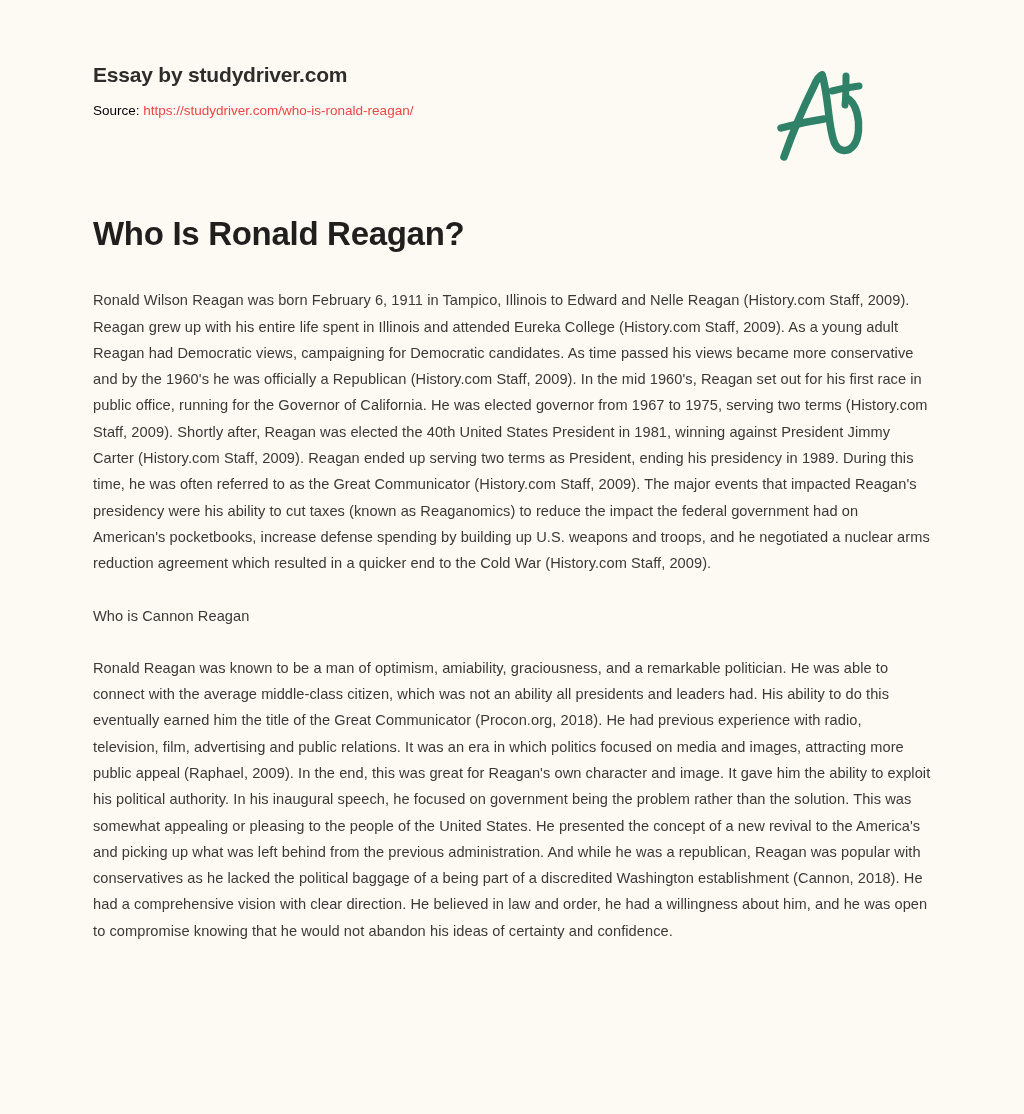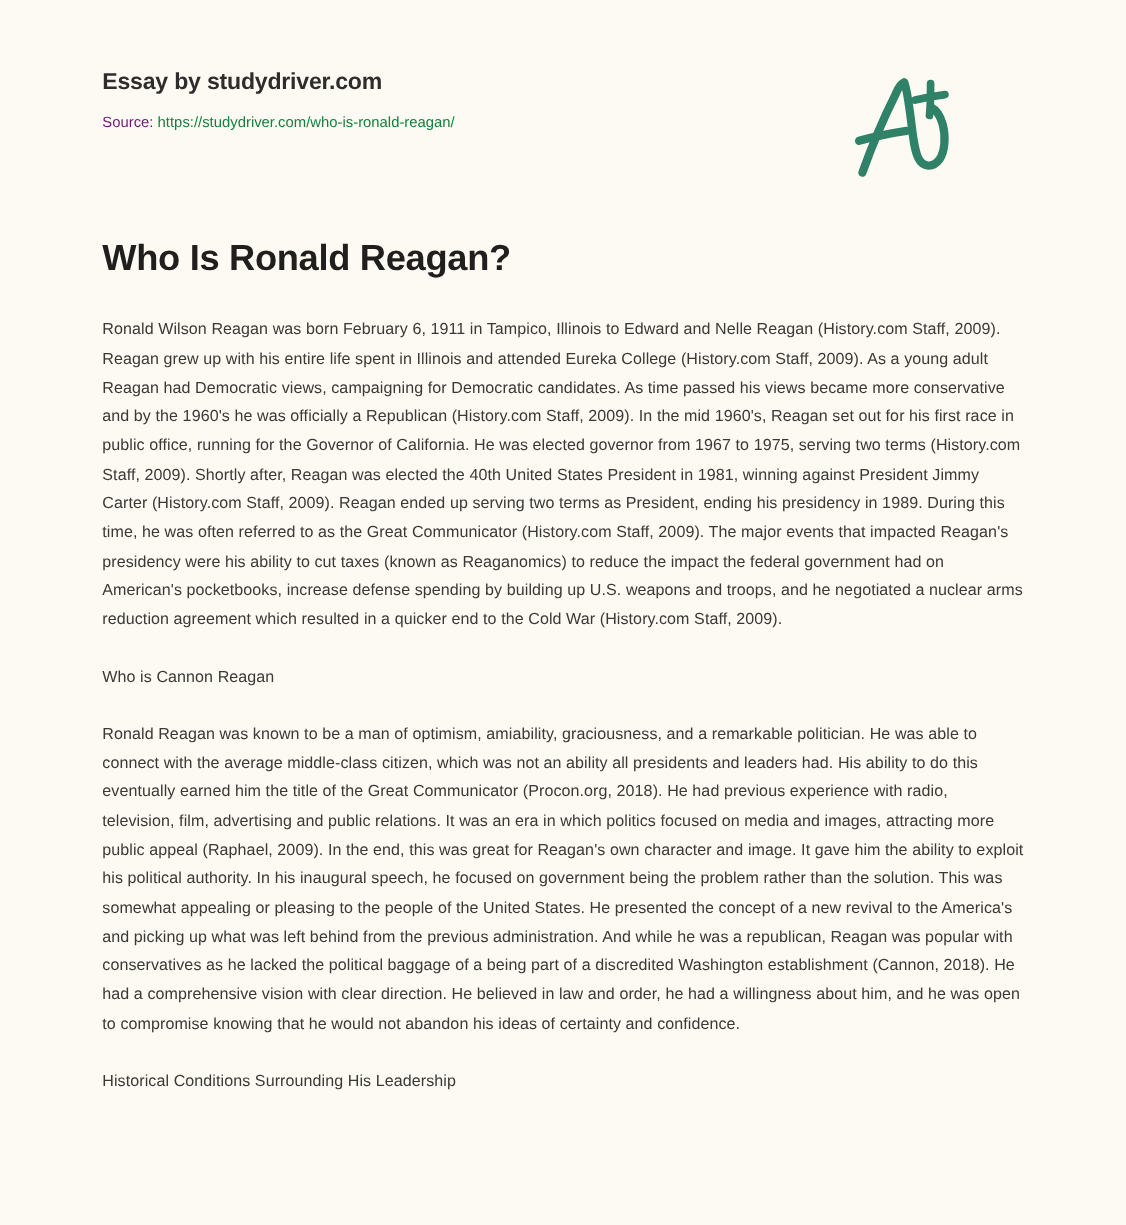--- a/index.html
+++ b/index.html
@@ -40,24 +40,24 @@
     margin: 0;
   }
 
   .source-row {
     margin-top: 17px;
     font-size: 13.5px;
     line-height: 1.2;
     white-space: nowrap;
   }
   .source-label {
-    color: #701a75;
+    color: #000000;
   }
   .source-url {
-    color: #15803d;
+    color: #ef4444;
     text-decoration: none;
   }
 
   .logo {
     position: absolute;
     right: 57px;
     top: 58px;
     width: 112px;
     height: 112px;
   }
@@ -128,16 +128,15 @@
       </svg>
     </div>
   </div>
 
   <h1 class="doc-title">Who Is Ronald Reagan?</h1>
 
   <div class="article">
     <p>Ronald Wilson Reagan was born February 6, 1911 in Tampico, Illinois to Edward and Nelle Reagan (History.com Staff, 2009). Reagan grew up with his entire life spent in Illinois and attended Eureka College (History.com Staff, 2009). As a young adult Reagan had Democratic views, campaigning for Democratic candidates. As time passed his views became more conservative and by the 1960's he was officially a Republican (History.com Staff, 2009). In the mid 1960's, Reagan set out for his first race in public office, running for the Governor of California. He was elected governor from 1967 to 1975, serving two terms (History.com Staff, 2009). Shortly after, Reagan was elected the 40th United States President in 1981, winning against President Jimmy Carter (History.com Staff, 2009). Reagan ended up serving two terms as President, ending his presidency in 1989. During this time, he was often referred to as the Great Communicator (History.com Staff, 2009). The major events that impacted Reagan's presidency were his ability to cut taxes (known as Reaganomics) to reduce the impact the federal government had on American's pocketbooks, increase defense spending by building up U.S. weapons and troops, and he negotiated a nuclear arms reduction agreement which resulted in a quicker end to the Cold War (History.com Staff, 2009).</p>
     <p class="section-heading">Who is Cannon Reagan</p>
     <p>Ronald Reagan was known to be a man of optimism, amiability, graciousness, and a remarkable politician. He was able to connect with the average middle-class citizen, which was not an ability all presidents and leaders had. His ability to do this eventually earned him the title of the Great Communicator (Procon.org, 2018). He had previous experience with radio, television, film, advertising and public relations. It was an era in which politics focused on media and images, attracting more public appeal (Raphael, 2009). In the end, this was great for Reagan's own character and image. It gave him the ability to exploit his political authority. In his inaugural speech, he focused on government being the problem rather than the solution. This was somewhat appealing or pleasing to the people of the United States. He presented the concept of a new revival to the America's and picking up what was left behind from the previous administration. And while he was a republican, Reagan was popular with conservatives as he lacked the political baggage of a being part of a discredited Washington establishment (Cannon, 2018). He had a comprehensive vision with clear direction. He believed in law and order, he had a willingness about him, and he was open to compromise knowing that he would not abandon his ideas of certainty and confidence.</p>
-    <p class="section-heading">Historical Conditions Surrounding His Leadership</p>
   </div>
 
 </div>
 
 </body></html>

